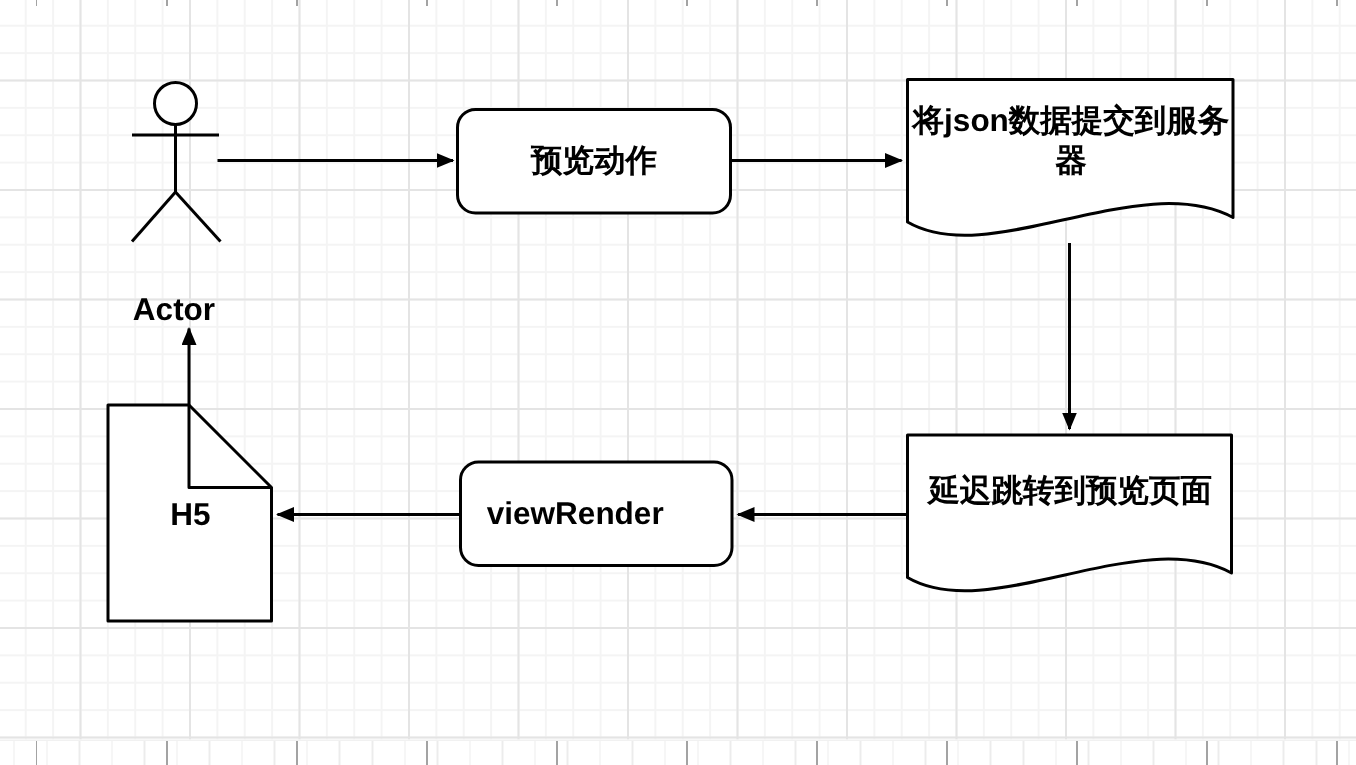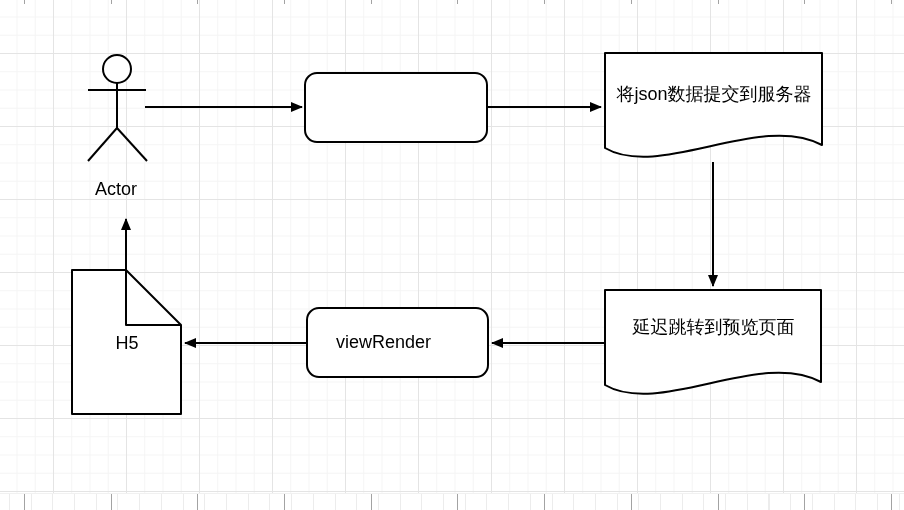--- a/index.html
+++ b/index.html
@@ -39,30 +39,31 @@
 
   svg.diagram-layer { position: absolute; left: 0; top: 0; }
 
   .node-label {
     position: absolute;
     display: flex;
     align-items: center;
     justify-content: center;
     text-align: center;
     color: #000000;
-    font-size: 18px;
+    font-size: 21px;
     line-height: 27px;
     pointer-events: none;
     white-space: pre-line;
+    font-weight: bold;
   }
   .lbl-preview   { left: 305px; top: 73px;  width: 182px; height: 69px; }
   .lbl-submit    { left: 608px; top: 58px;  width: 212px; height: 72px; }
   .lbl-delay     { left: 605px; top: 292px; width: 217px; height: 70px; }
   .lbl-render    { left: 307px; top: 308px; width: 153px; height: 69px; }
-  .lbl-actor     { left: 66px;  top: 177px; width: 100px; height: 24px; }
+  .lbl-actor     { left: 66px;  top: 194px; width: 100px; height: 24px; }
   .lbl-h5        { left: 72px;  top: 331px; width: 110px; height: 24px; text-align: center; }
 </style>
 </head>
 <body>
 
 <div class="canvas">
 
   <svg class="diagram-layer" width="904" height="510" viewBox="0 0 904 510">
     <defs>
       <marker id="arrow" markerWidth="14" markerHeight="12" refX="11" refY="5" orient="auto" markerUnits="userSpaceOnUse">
@@ -92,20 +93,21 @@
     </g>
 
     <line x1="145" y1="107" x2="302" y2="107" stroke="#000000" stroke-width="2" marker-end="url(#arrow)"></line>
     <line x1="487" y1="107" x2="601" y2="107" stroke="#000000" stroke-width="2" marker-end="url(#arrow)"></line>
     <line x1="713" y1="162" x2="713" y2="286" stroke="#000000" stroke-width="2" marker-end="url(#arrow)"></line>
     <line x1="605" y1="343" x2="492" y2="343" stroke="#000000" stroke-width="2" marker-end="url(#arrow)"></line>
     <line x1="307" y1="343" x2="185" y2="343" stroke="#000000" stroke-width="2" marker-end="url(#arrow)"></line>
     <line x1="126" y1="270" x2="126" y2="219" stroke="#000000" stroke-width="2" marker-end="url(#arrow)"></line>
   </svg>
 
+  <div class="node-label lbl-preview">预览动作</div>
   <div class="node-label lbl-submit">将json数据提交到服务器</div>
   <div class="node-label lbl-delay">延迟跳转到预览页面</div>
   <div class="node-label lbl-render">viewRender</div>
   <div class="node-label lbl-actor">Actor</div>
   <div class="node-label lbl-h5">H5</div>
 
   <div class="edge-strip-top"></div>
   <div class="edge-strip-bottom"></div>
 </div>
 

